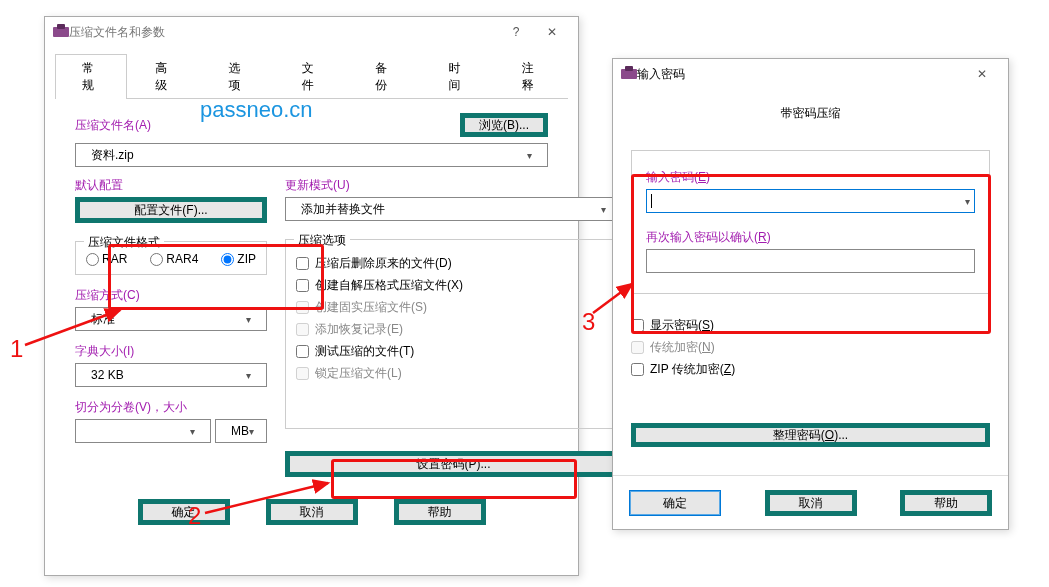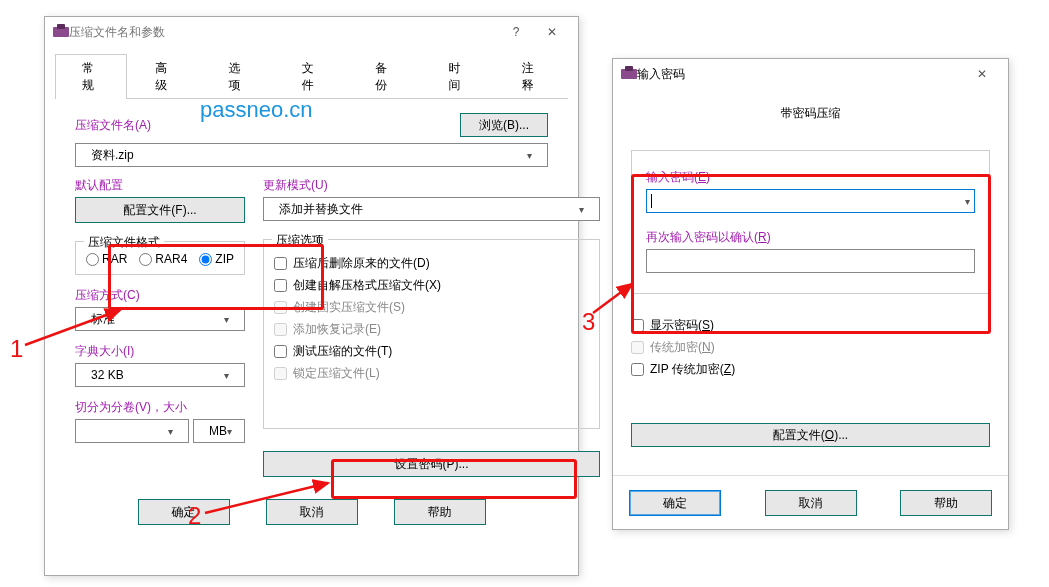--- a/index.html
+++ b/index.html
@@ -23,30 +23,30 @@
   
   .body1 { padding: 14px 30px 10px 30px; position:relative; }
   .row { margin-bottom: 6px; }
   .label { color:#a21caf; margin-bottom:3px; display:block; }
   
   .watermark { position:absolute; left:200px; top:97px; font-size:22px; color:#1B95E0; font-family:Arial,sans-serif; pointer-events:none; }
   
   .combo, .textbox { width:100%; height:24px; border:1px solid #888; background:#fff; padding:0 15px; display:flex; align-items:center; justify-content:space-between; }
   .combo .arrow { color:#555; font-size:10px; }
   
-  .btn { height:24px; border:1px solid #0f766e; background:#e7e7e7; display:flex; align-items:center; justify-content:center; padding:0 12px; cursor:pointer; }
+  .btn { height:24px; border:5px solid #0f766e; background:#e7e7e7; display:flex; align-items:center; justify-content:center; padding:0 12px; cursor:pointer; }
   
   .cols { display:flex; gap:18px; }
   .col-left { width:195px; }
   .col-right { flex:1; }
   
   .group { border:1px solid #ccc; padding:10px 10px 8px 10px; position:relative; margin-bottom:12px; }
   .group .legend { position:absolute; top:-8px; left:8px; background:#fff; padding:0 4px; font-size:12px; }
   
-  .radioset { display:flex; gap:12px; align-items:center; }
+  .radioset { display:flex; gap:23px; align-items:center; }
   .radio-wrap { display:flex; align-items:center; gap:3px; }
   input[type=radio], input[type=checkbox] { width:13px; height:13px; }
   .chk-line { display:flex; align-items:center; gap:6px; margin:5px 0; }
   .chk-line.disabled { color:#888; }
   
   .set-pass-btn { width:337px; height:26px; }
   
   .dlg-buttons { display:flex; justify-content:center; gap:36px; padding:12px 0 14px 0; border-top:0; }
   .dlg-buttons .btn { width:92px; height:26px; }
   
@@ -248,21 +248,21 @@
         <input type="checkbox" disabled="" style="">
       <span><span>传统加密(</span><span class="u">N</span><span>)</span></span>
     </label>
     <label class="chk-line">
         <input type="checkbox" style="">
       <span><span>ZIP 传统加密(</span><span class="u">Z</span><span>)</span></span>
     </label>
 
     <div style="height:40px;"></div>
     <div class="btn organize-btn">
-      <span><span>配置文件(</span><span class="u">O</span><span>)...</span></span>
+      <span><span>整理密码(</span><span class="u">O</span><span>)...</span></span>
     </div>
     <div style="height:20px;"></div>
   </div>
   <div class="dlg2-buttons">
     <div class="btn primary">确定</div>
     <div class="btn">取消</div>
     <div class="btn">帮助</div>
   </div>
 </div>
 

